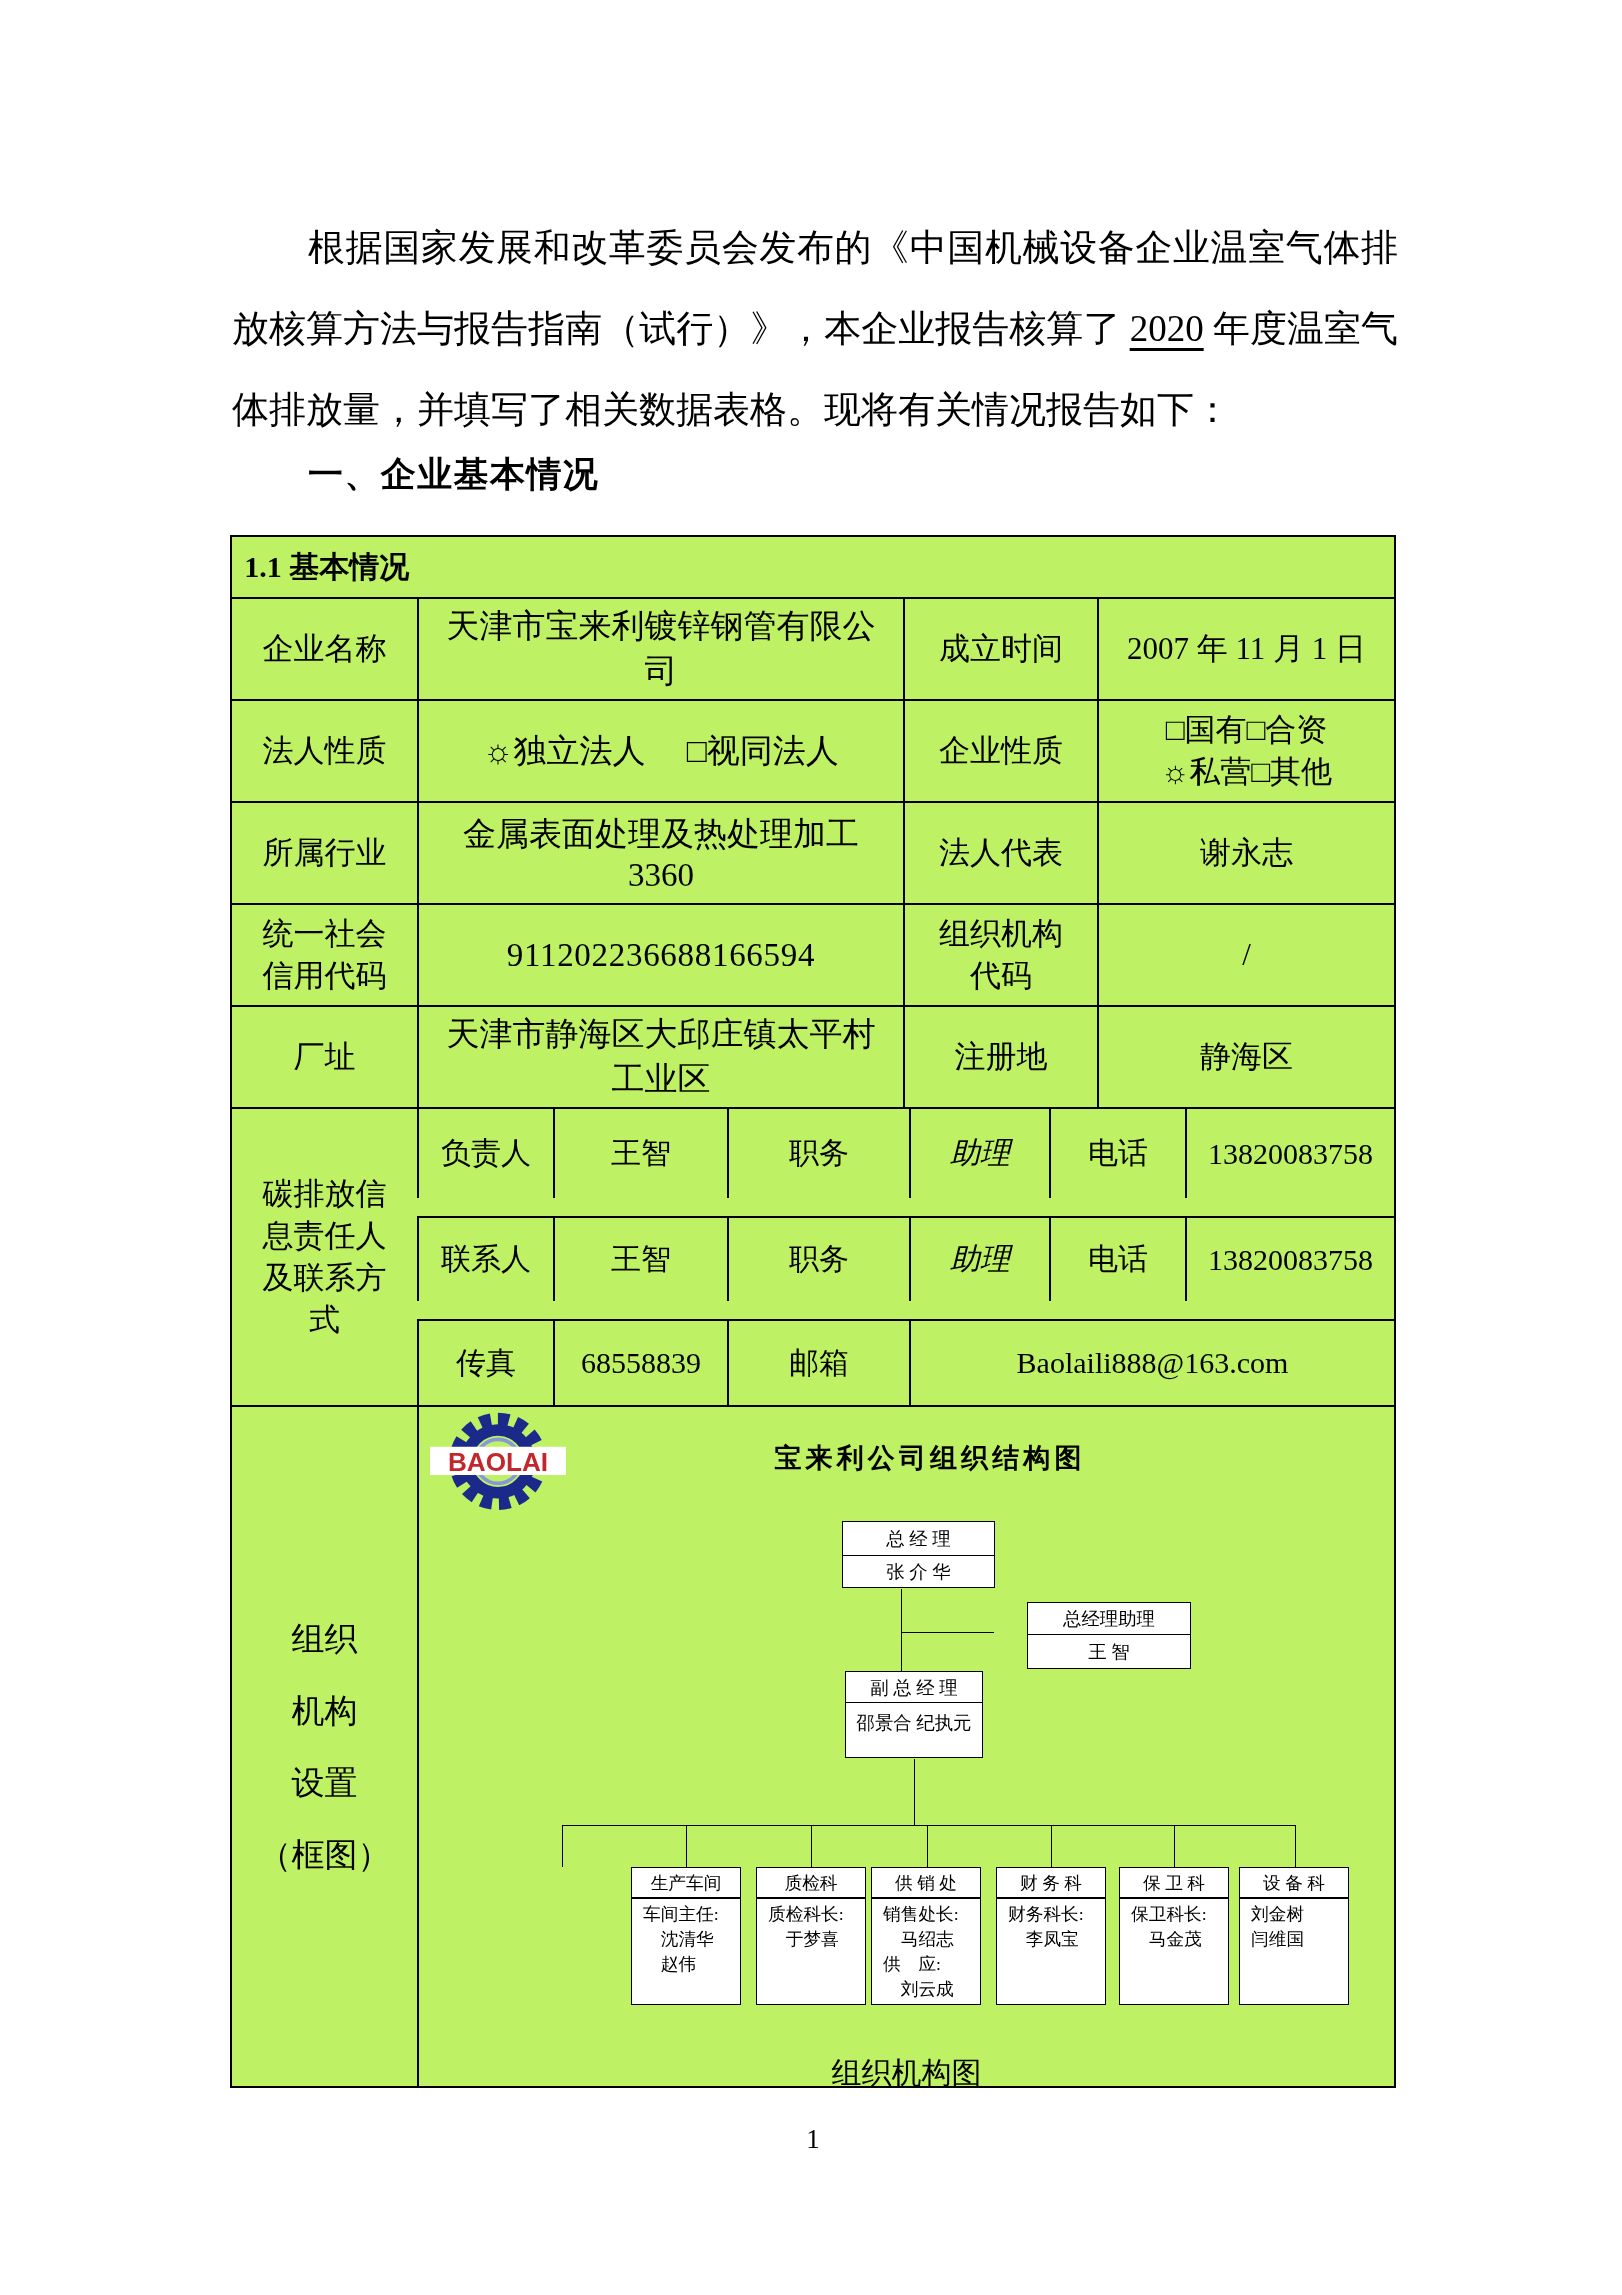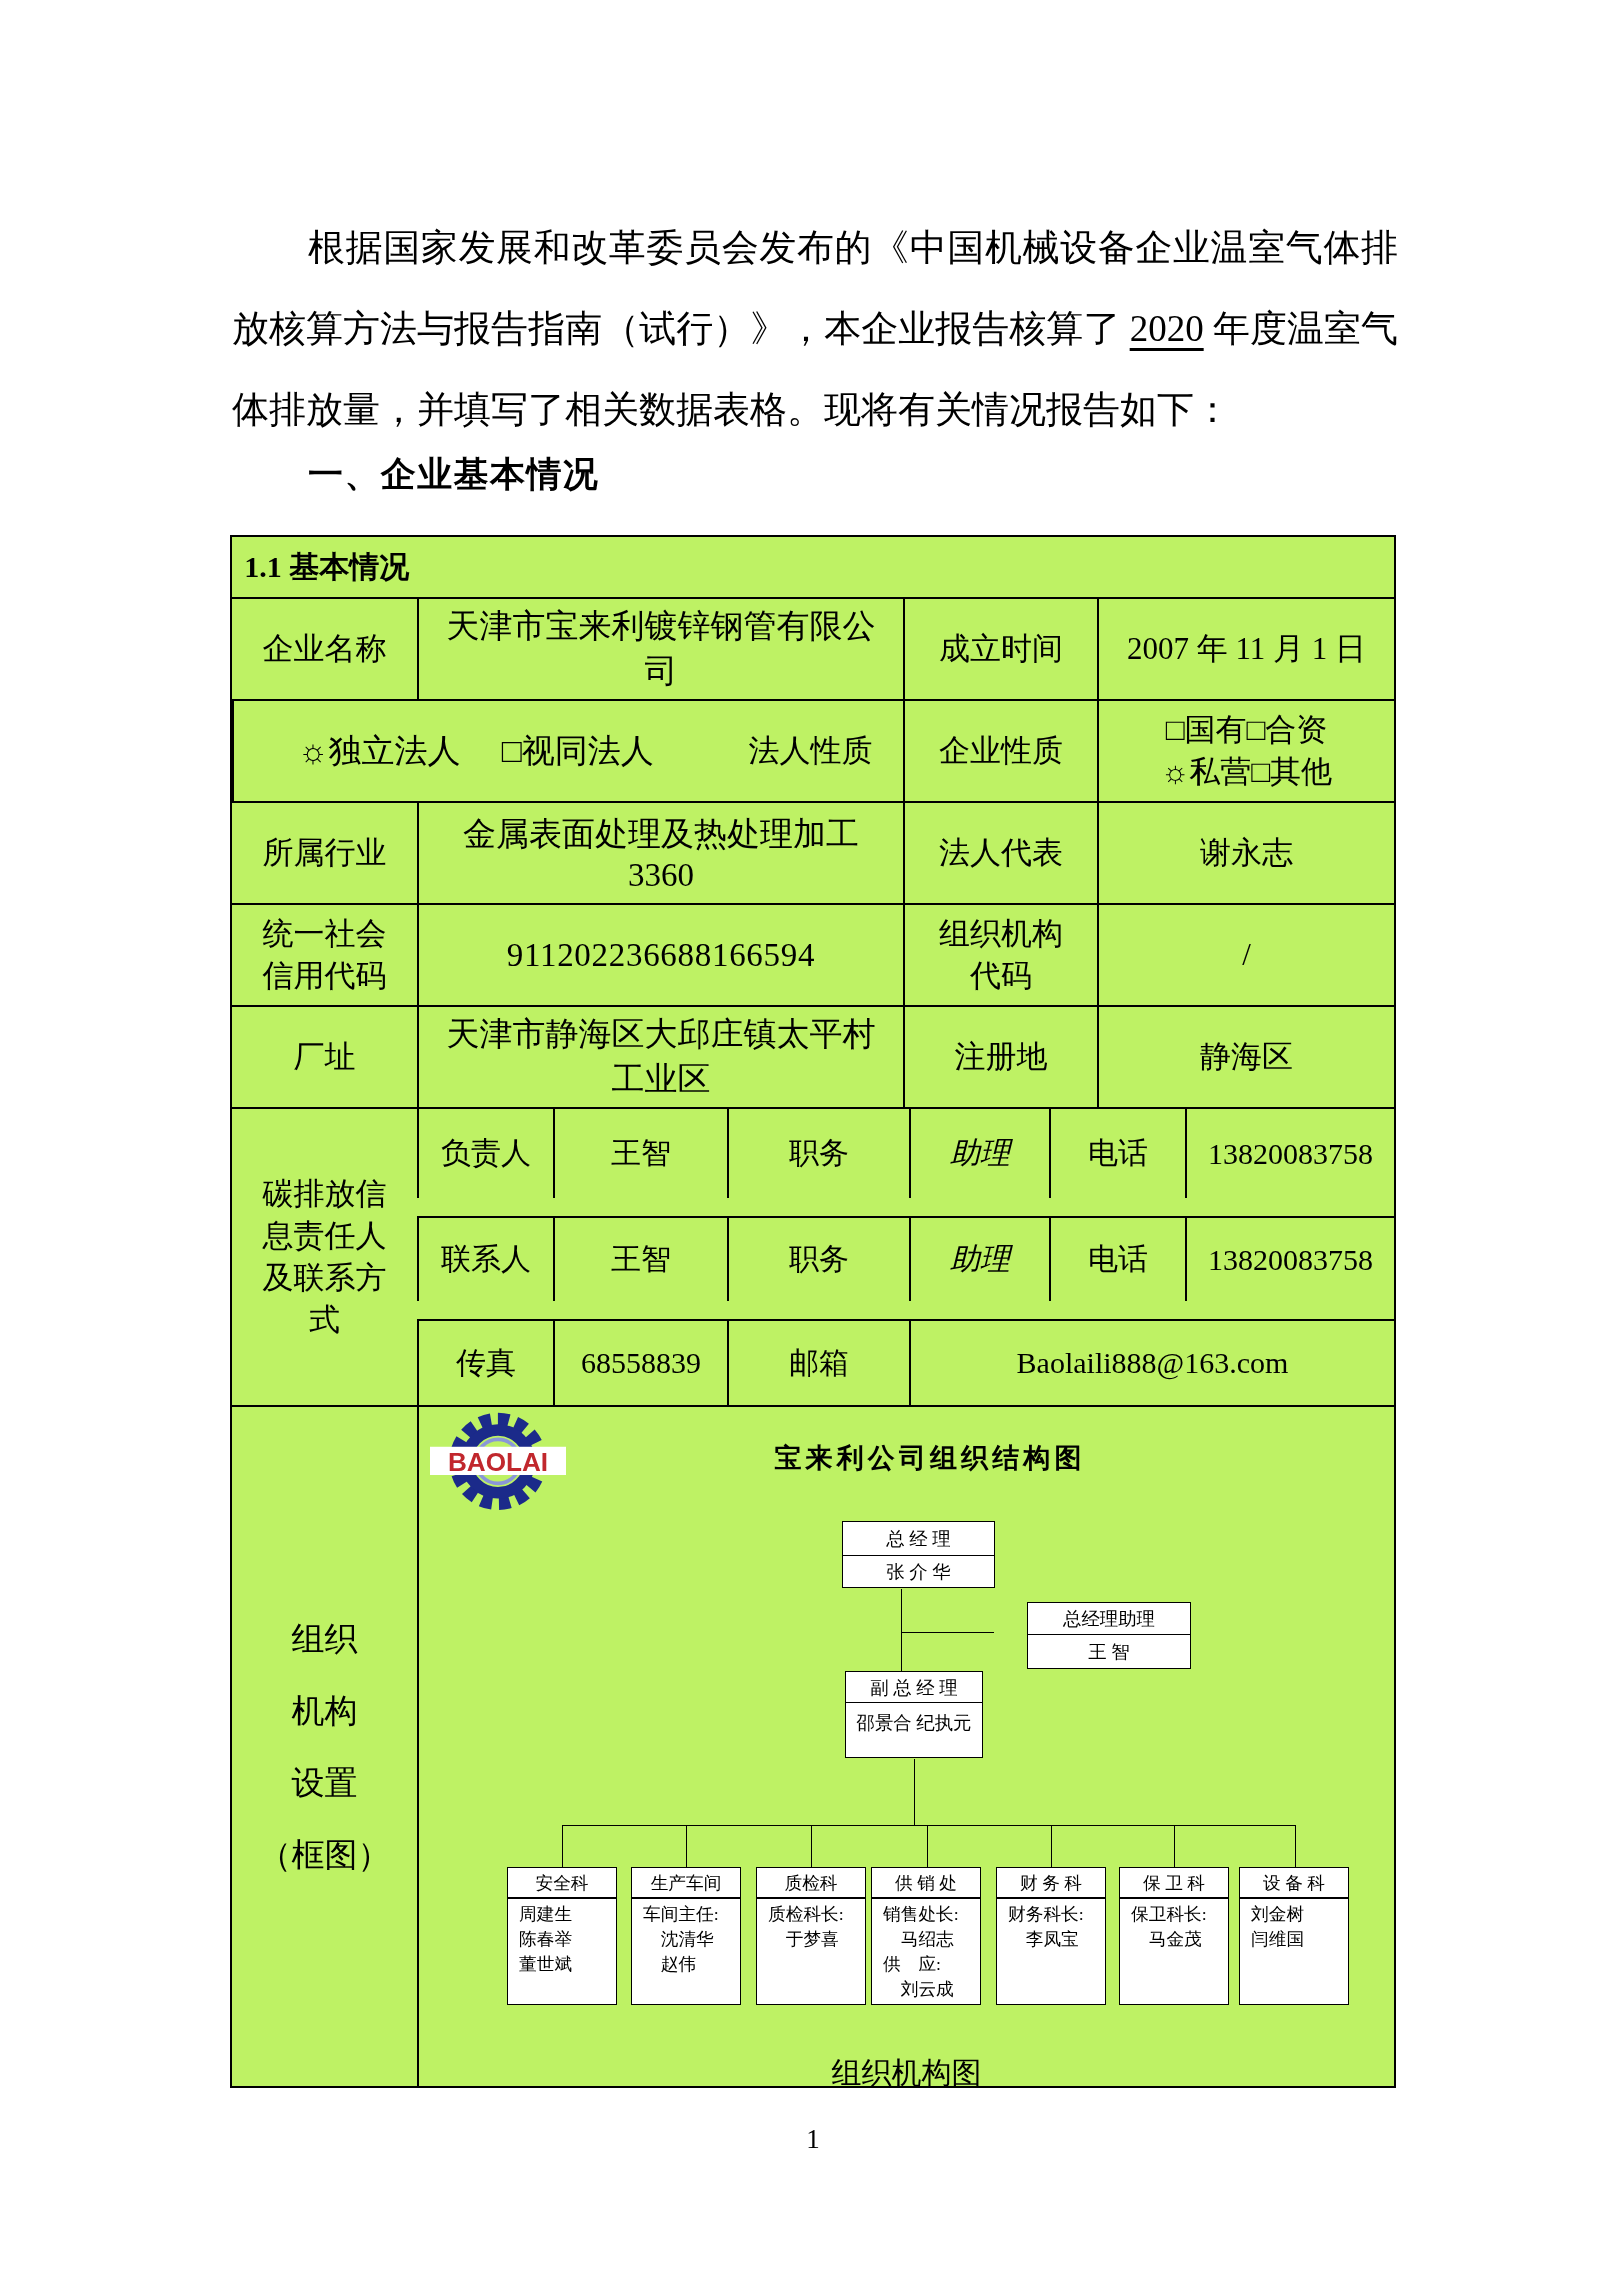--- a/index.html
+++ b/index.html
@@ -108,22 +108,22 @@
 
     <div class="row r150 bt">
       <div class="c wL">企业名称</div>
       <div class="c wV bl">天津市宝来利镀锌钢管有限公
 司</div>
       <div class="c wL2 bl">成立时间</div>
       <div class="c wV2 bl">2007 年 11 月 1 日</div>
     </div>
 
     <div class="row r150 bt">
+      <div class="c wL">法人性质</div>
       <div class="c wV bl">☼独立法人　 □视同法人</div>
-      <div class="c wL">法人性质</div>
       <div class="c wL2 bl">企业性质</div>
       <div class="c wV2 bl">□国有□合资
 ☼私营□其他</div>
     </div>
 
     <div class="row r150 bt">
       <div class="c wL">所属行业</div>
       <div class="c wV bl">金属表面处理及热处理加工
 3360</div>
       <div class="c wL2 bl">法人代表</div>
@@ -215,26 +215,20 @@
         <div class="hline" style="left:143px;top:418px;width:734px;"></div>
 
         <div class="vline" style="left:143px;top:418px;height:42px;"></div>
         <div class="vline" style="left:267px;top:418px;height:42px;"></div>
         <div class="vline" style="left:392px;top:418px;height:42px;"></div>
         <div class="vline" style="left:508px;top:418px;height:42px;"></div>
         <div class="vline" style="left:632px;top:418px;height:42px;"></div>
         <div class="vline" style="left:755px;top:418px;height:42px;"></div>
         <div class="vline" style="left:876px;top:418px;height:42px;"></div>
 
-        <div class="dept" style="left:88px;top:460px;">
-          <div class="dt">安全科</div>
-          <div class="dm">周建生
-陈春举
-董世斌</div>
-        </div>
         <div class="dept" style="left:212px;top:460px;">
           <div class="dt">生产车间</div>
           <div class="dm">车间主任:
 　沈清华
 　赵伟</div>
         </div>
         <div class="dept" style="left:337px;top:460px;">
           <div class="dt">质检科</div>
           <div class="dm">质检科长:
 　于梦喜</div>

